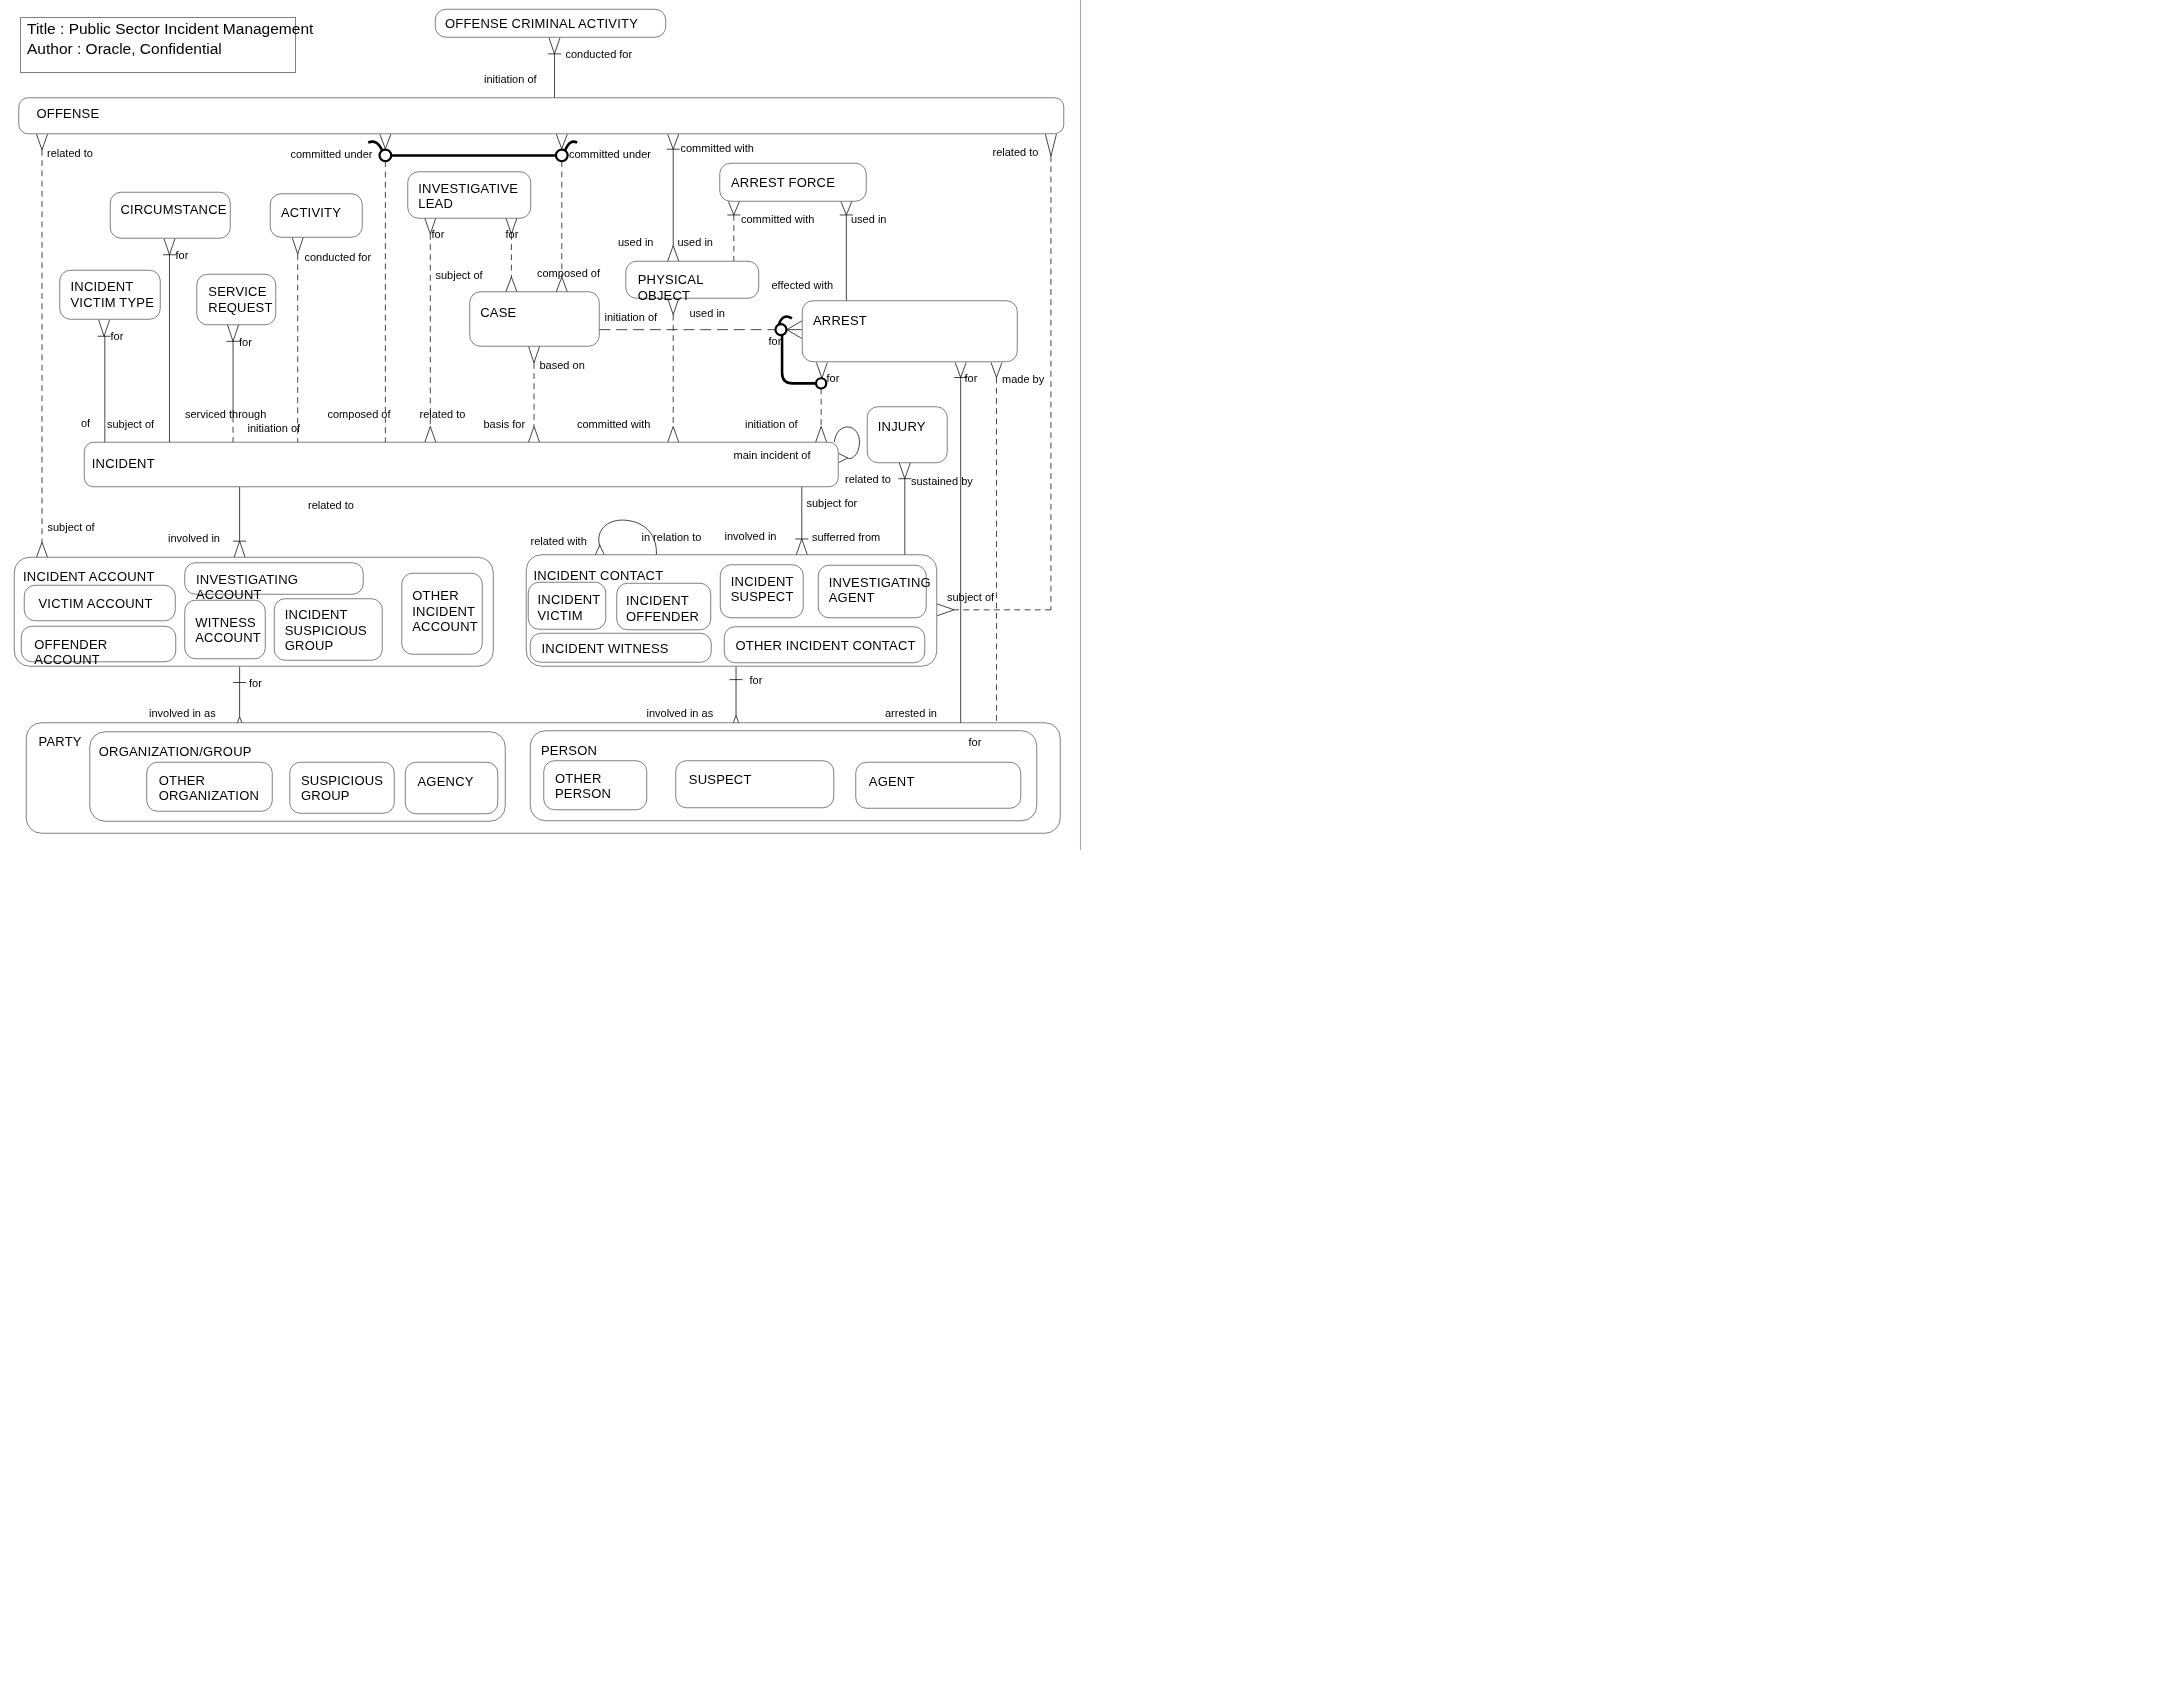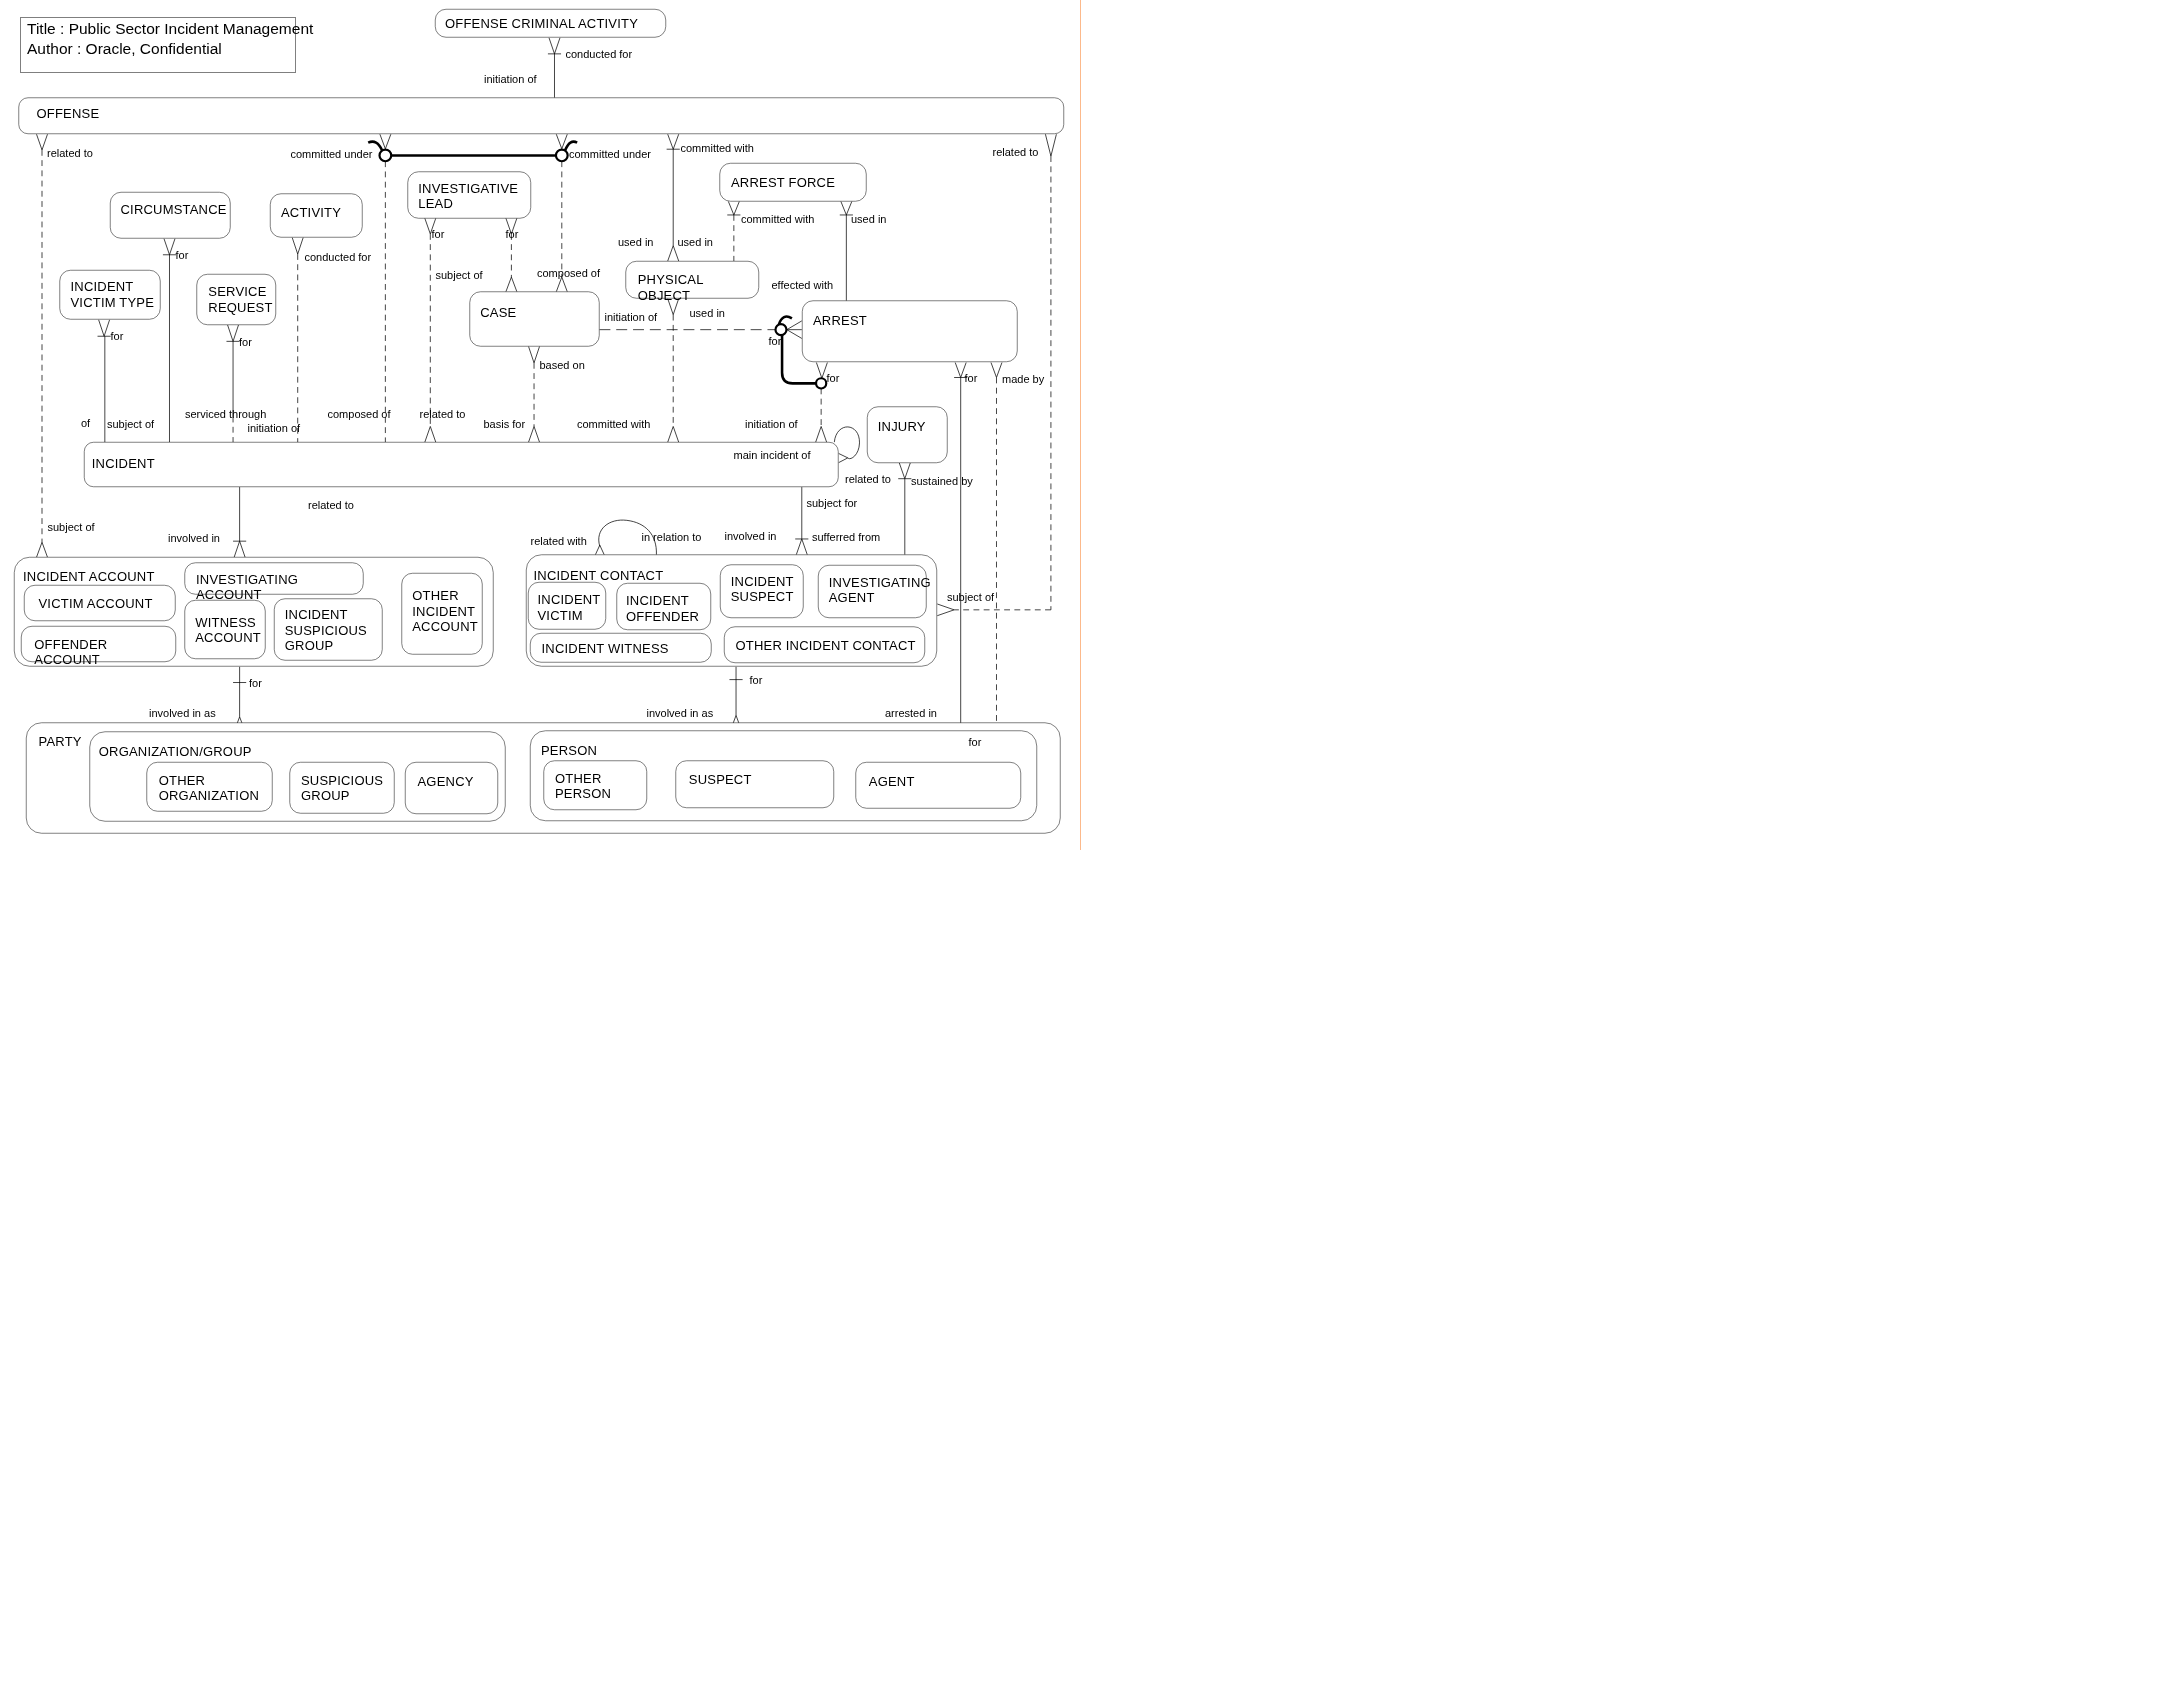--- a/index.html
+++ b/index.html
@@ -1,17 +1,17 @@
 <!DOCTYPE html>
 <html style="font-size:11.7px"><head>
 <meta charset="utf-8">
 <style>
   html,body{margin:0;padding:0;background:#fff;}
   body{font-family:"Liberation Sans", sans-serif;}
-  #viewport{width:1081px;height:850px;overflow:hidden;position:relative;background:#f97316;}
+  #viewport{width:1081px;height:850px;overflow:hidden;position:relative;background:#1d4ed8;}
   #canvas{position:absolute;left:0;top:0;width:2161px;height:1700px;background:#fff;
           transform:scale(0.5);transform-origin:0 0;}
   #wires{position:absolute;left:0;top:0;z-index:0;}
   .ent{position:absolute;box-sizing:border-box;background:#fff;border:1.5px solid #000;
        border-radius:22px;z-index:1;}
   .ent.bar{border-radius:19px;}
   .ent.grp{border-radius:31px;background:#fff;}
   .ent .lbl{position:absolute;font-size:26px;line-height:1.18;color:#000;
             white-space:pre-line;letter-spacing:0.4px;}
   .rlbl{position:absolute;font-size:22px;line-height:1.1;color:#000;white-space:nowrap;

